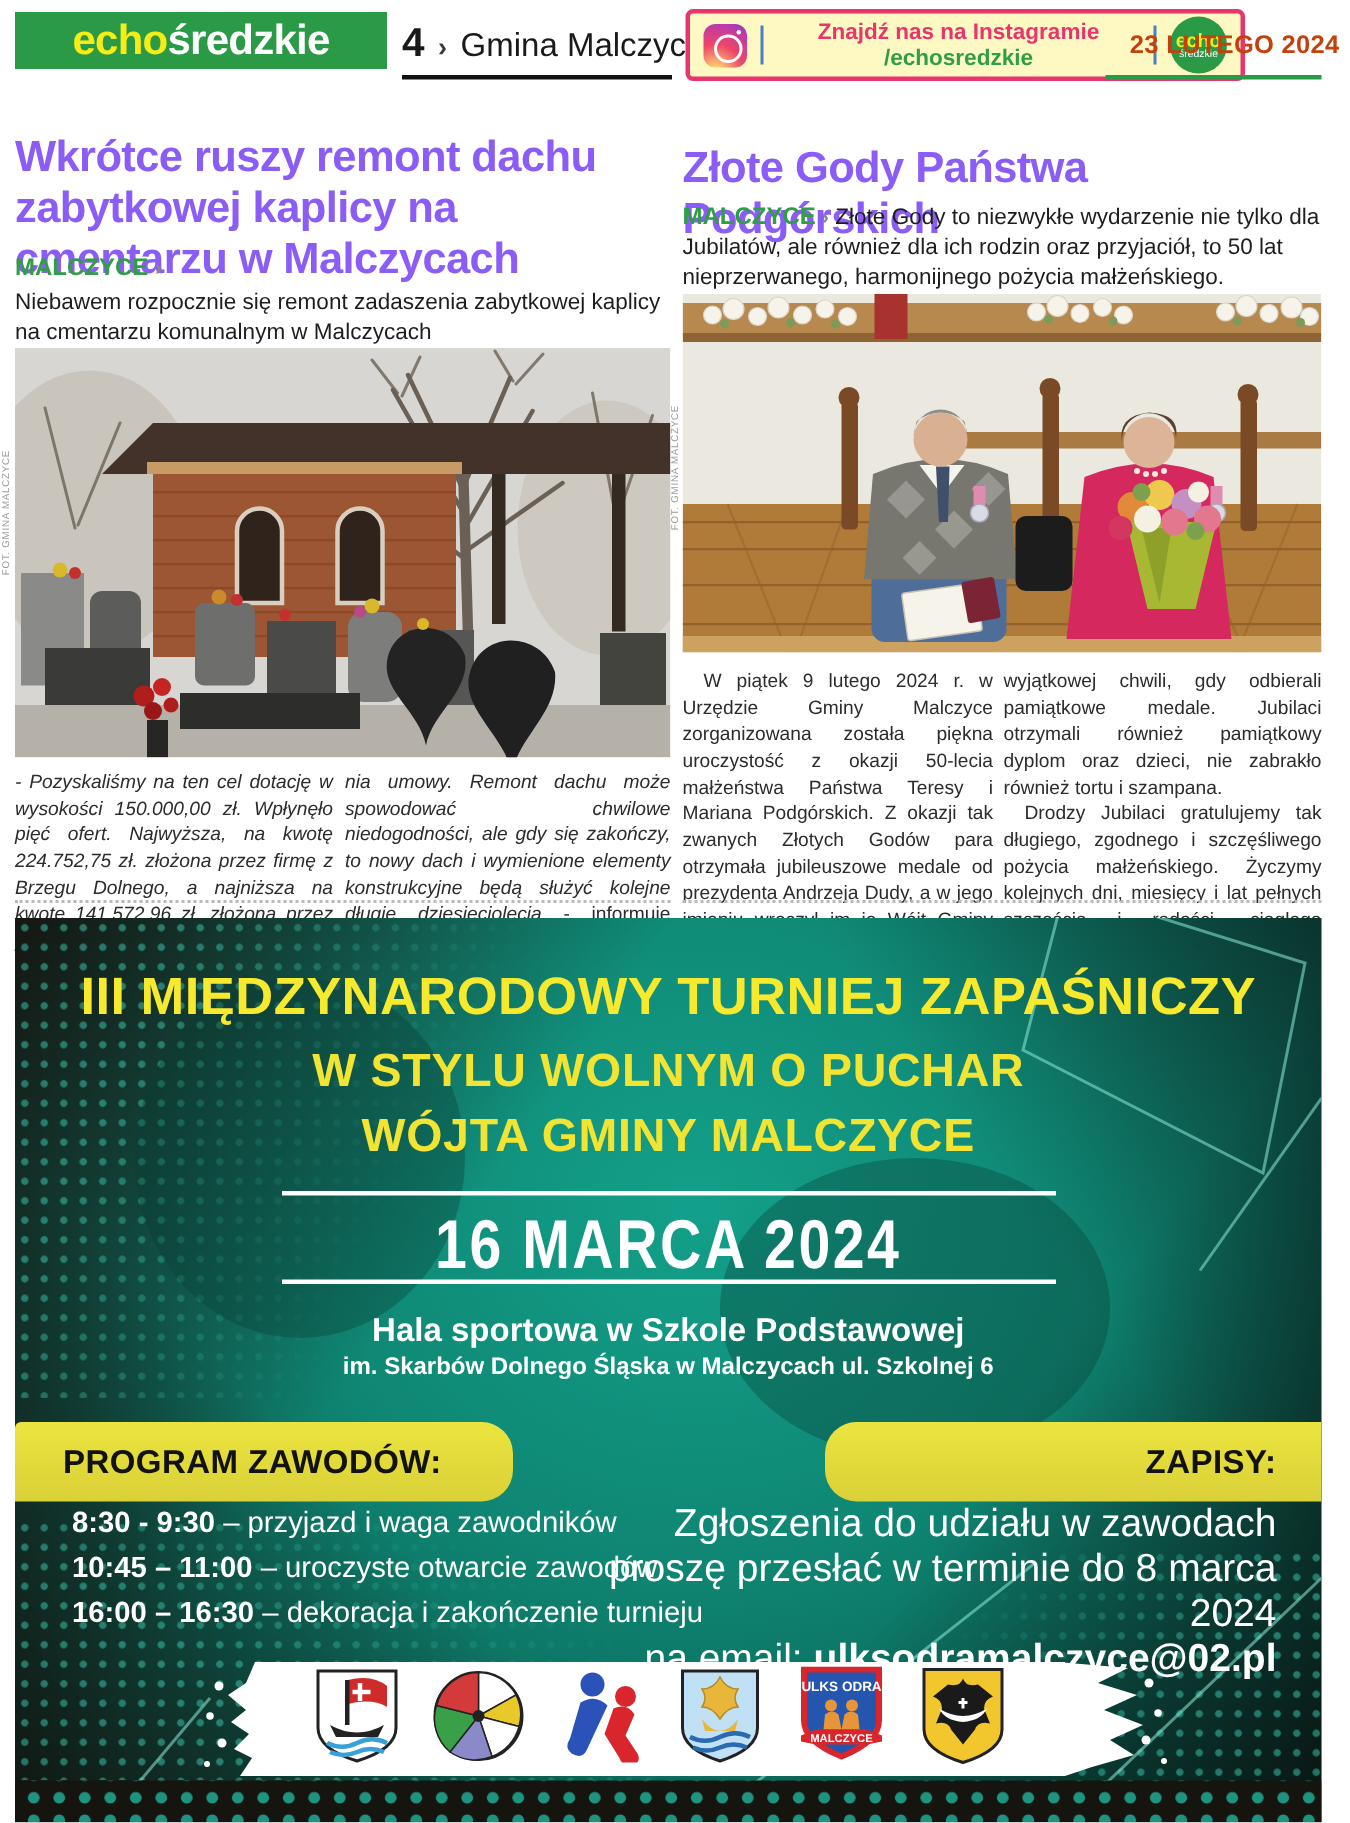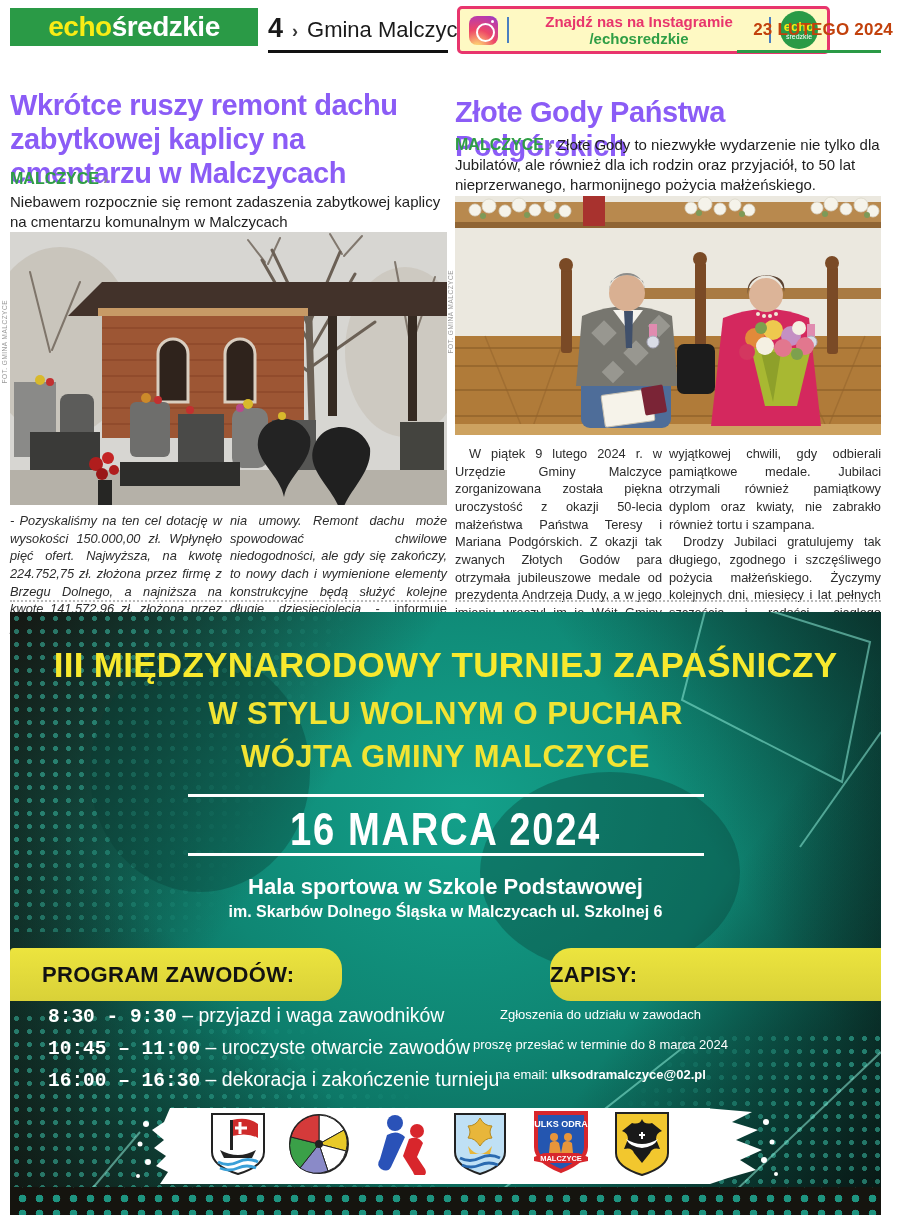--- a/index.html
+++ b/index.html
@@ -83,24 +83,24 @@
   .p-title3 { top:127px; font-size:31px; font-weight:600; color:#f2e433; letter-spacing:0.5px; }
   .p-rule { left:178px; width:516px; height:3px; background:#fff; }
   .p-rule1 { top:182px; } .p-rule2 { top:241px; }
   .p-date { top:190px; font-size:46px; font-weight:800; color:#fff; letter-spacing:2px;
     transform:scaleX(0.83); transform-origin:center; }
   .p-venue1 { top:262px; font-size:22px; font-weight:800; color:#fff; }
   .p-venue2 { top:291px; font-size:16px; font-weight:700; color:#fff; }
   .banner { top:336px; height:53px; background:linear-gradient(180deg,#ece43e,#d9d138);
     display:flex; align-items:center; font-size:22px; font-weight:800; color:#121212; letter-spacing:0.3px; }
   .banner-left { left:0; width:332px; border-radius:4px 21px 21px 0; padding-left:32px; }
-  .banner-right { left:540px; width:331px; border-radius:21px 0 0 21px; justify-content:flex-start; padding-right:30px; }
+  .banner-right { left:540px; width:331px; border-radius:21px 0 0 21px; justify-content:flex-end; padding-right:30px; }
   .schedule { left:38px; top:388px; color:#fff; font-size:19.5px; line-height:30px; }
-  .schedule b { font-weight:800;font-family:Liberation Mono, monospace; }
-  .zapisy { left:340px; top:388px; width:501px; text-align:center; color:#fff; font-size:13px; line-height:30px; }
+  .schedule b { font-weight:800; }
+  .zapisy { left:340px; top:388px; width:501px; text-align:right; color:#fff; font-size:26px; line-height:30px; }
   .zapisy b { font-weight:800; }
   .geo { position:absolute; left:0; top:0; pointer-events:none; }
   .whitestrip { position:absolute; left:0; top:488px; pointer-events:none; }
   .logo-row { position:absolute; left:200px; top:498px; width:460px; height:68px;
     display:flex; align-items:center; justify-content:space-between; }
   .logo-row svg { display:block; }
 </style>
 </head>
 <body>
 
@@ -309,21 +309,21 @@
       </g>
     </svg>
   </div>
   <div class="abs photo-credit credit-right">FOT. GMINA MALCZYCE</div>
 
   <div class="abs bodycol" style="left:455px; top:445px; width:207px;">
     <div style="text-indent:14px;">W piątek 9 lutego 2024 r. w Urzędzie Gminy Malczyce zorganizowana została piękna uroczystość z okazji 50-lecia małżeństwa Państwa Teresy i Mariana Podgórskich. Z okazji tak zwanych Złotych Godów para otrzymała jubileuszowe medale od prezydenta Andrzeja Dudy, a w jego imieniu wręczył im je Wójt Gminy Andrzej Niemiec.</div>
     <div style="text-indent:14px;">Para z Kwietna stworzyła szczęśliwy i trwały związek, a przez te 50 lat Jubilaci doczekali się sześciorga dzieci , dziewięciorga wnucząt i jednej prawnuczki. Rodzina towarzyszyła im w tej</div>
   </div>
   <div class="abs bodycol" style="left:669px; top:445px; width:212px;">
-    <div>wyjątkowej chwili, gdy odbierali pamiątkowe medale.  Jubilaci otrzymali również pamiątkowy dyplom oraz kwiaty, nie zabrakło również tortu i szampana.</div>
+    <div>wyjątkowej chwili, gdy odbierali pamiątkowe medale.  Jubilaci otrzymali również pamiątkowy dyplom oraz dzieci, nie zabrakło również tortu i szampana.</div>
     <div style="text-indent:14px;">Drodzy Jubilaci gratulujemy tak długiego, zgodnego i szczęśliwego pożycia małżeńskiego. Życzymy  kolejnych  dni, miesięcy i lat pełnych szczęścia i radości, ciągłego uśmiechu na twarzy, jak również tego , aby cieszyć się życiem, w każdym jego momencie.</div>
     <div class="sig" style="margin-top:12px;">Gmina Malczyce</div>
   </div>
   <div class="abs dotted" style="left:455px; top:600px; width:426px;"></div>
 
   <div class="abs poster">
     <div class="ov ov-tl"></div>
     <div class="ov ov-tr"></div>
     <div class="ov ov-bl"></div>
     <div class="ov ov-br"></div>

